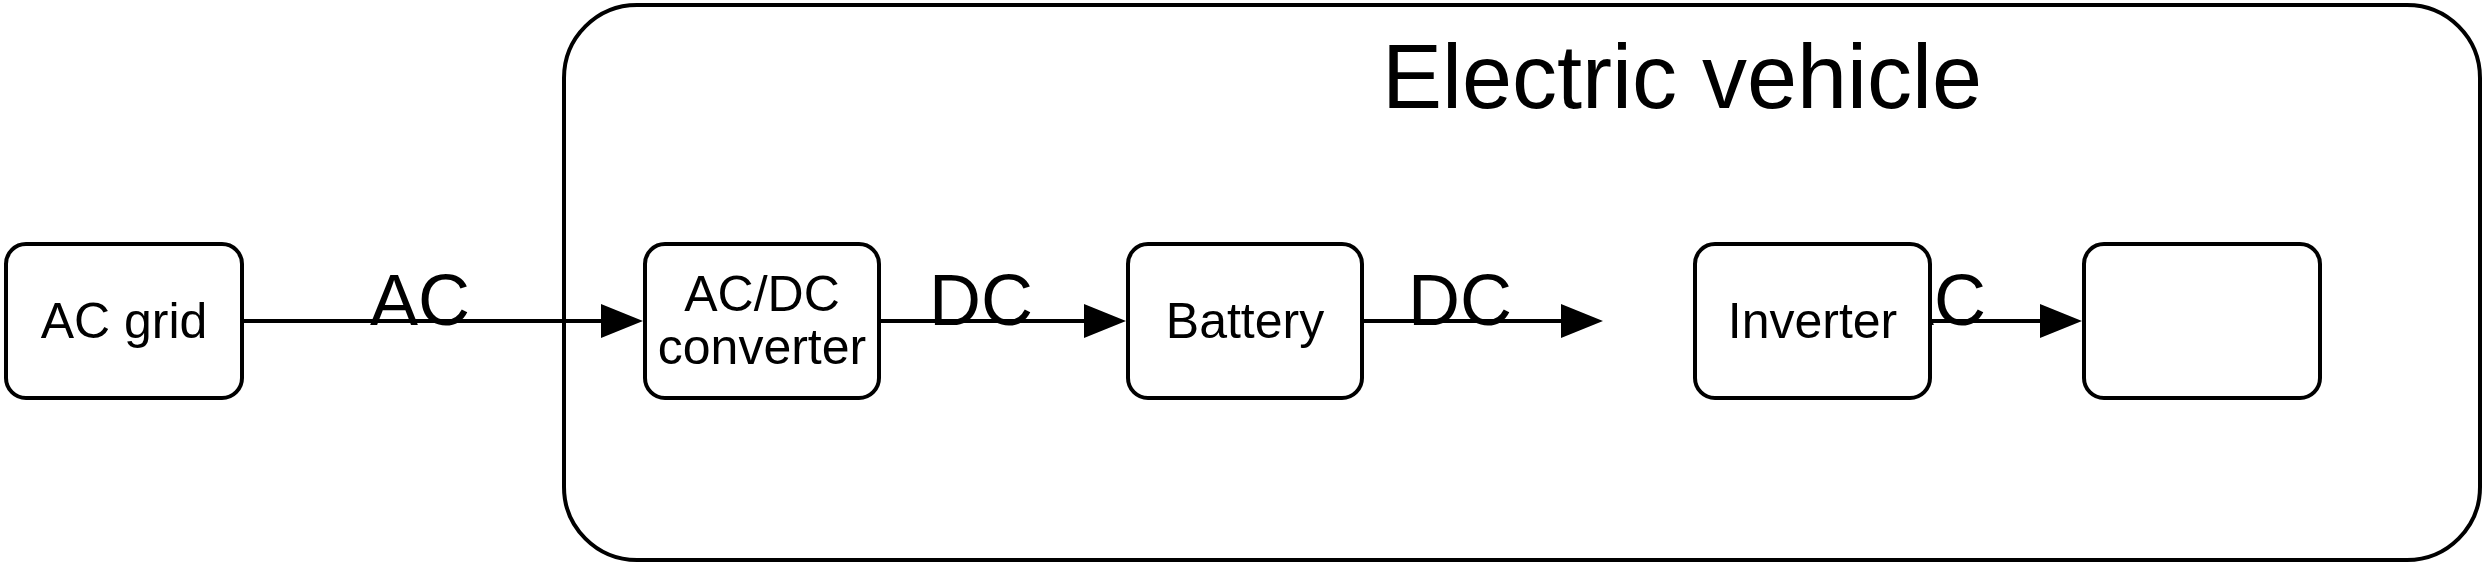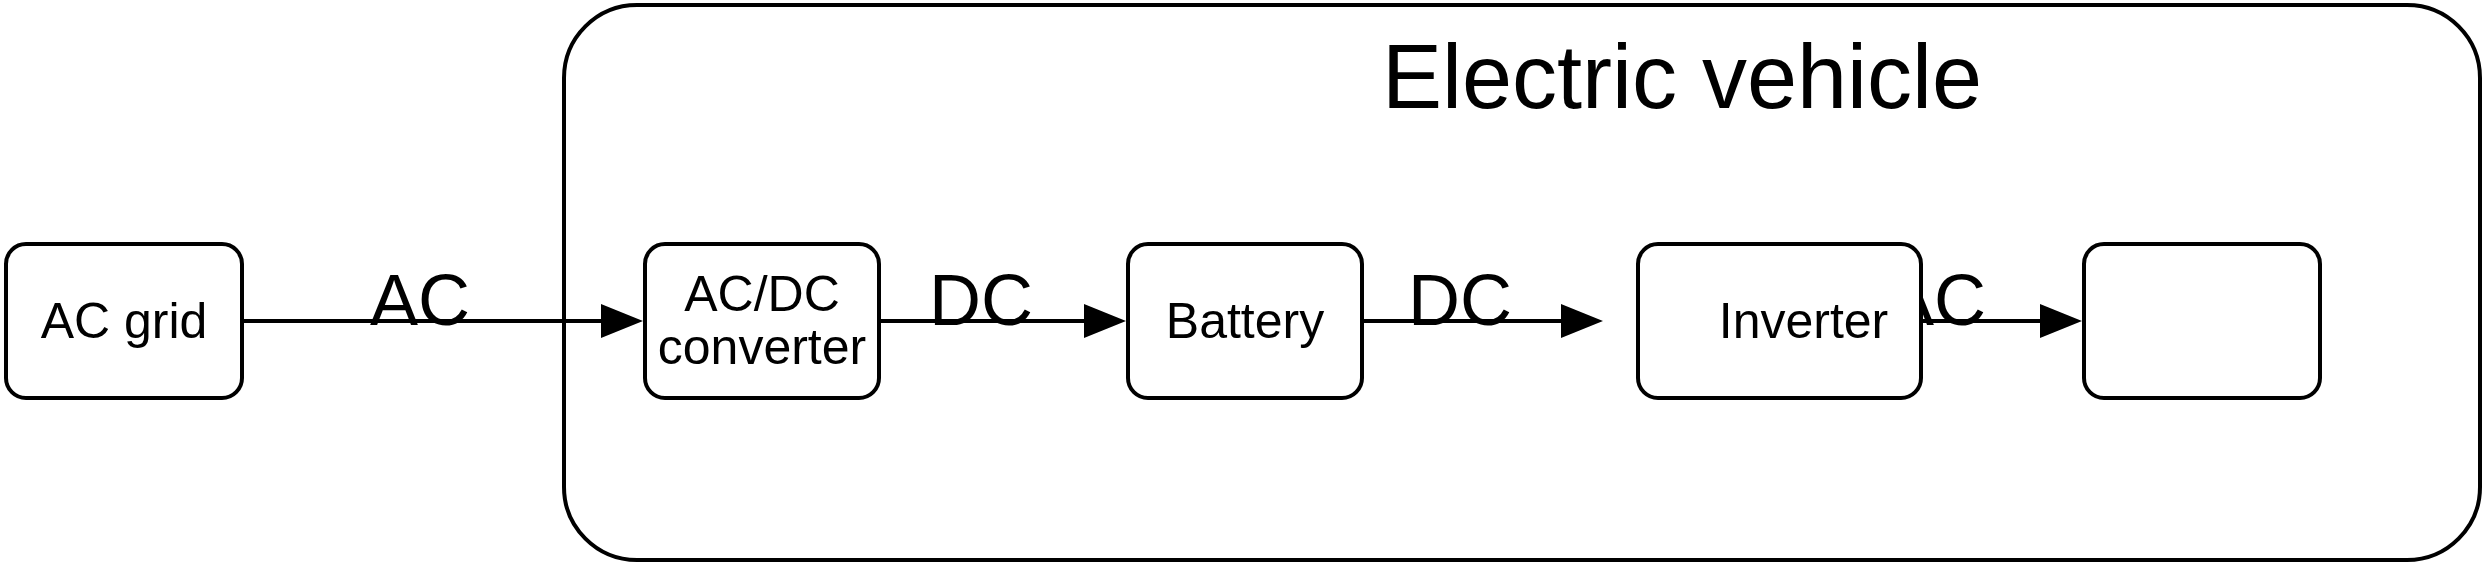--- a/index.html
+++ b/index.html
@@ -53,21 +53,21 @@
     align-items: center;
     justify-content: center;
     text-align: center;
     font-size: 50px;
     line-height: 54px;
     white-space: nowrap;
   }
   .node-ac-grid        { left: 4px;    width: 232px; }
   .node-acdc-converter { left: 643px;  width: 230px; }
   .node-battery        { left: 1126px; width: 230px; }
-  .node-inverter       { left: 1636px; width: 231px; padding-left: 48px; }
+  .node-inverter       { left: 1693px; width: 231px; }
   .node-electric-motor { left: 2082px; width: 232px; }
 
   
   .edge-line {
     position: absolute;
     top: 319px;
     height: 4px;
     background: #000000;
   }
   .edge-head {

